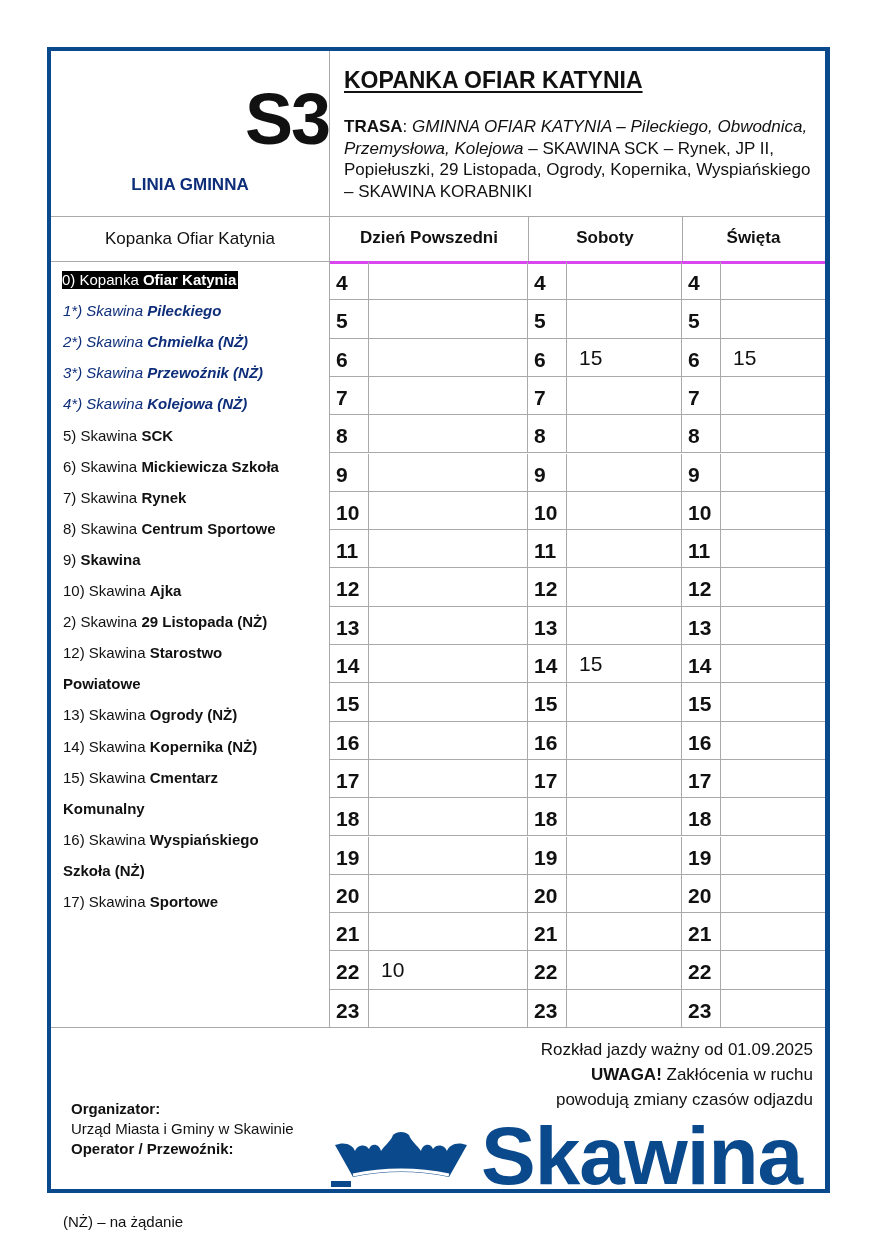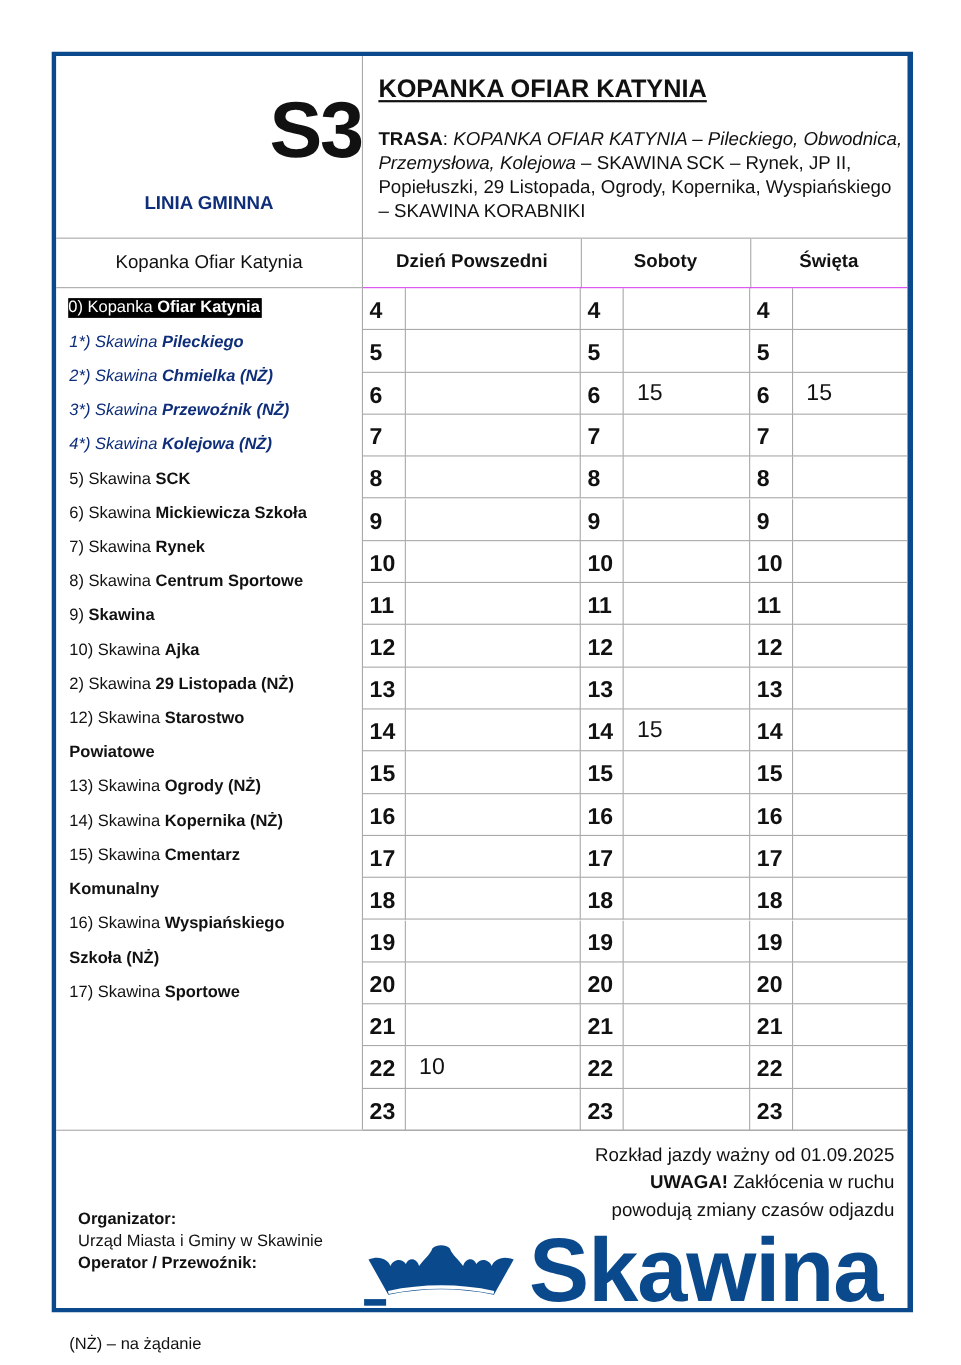--- a/index.html
+++ b/index.html
@@ -6,21 +6,21 @@
   body { width:874px; height:1241px; position:relative; font-family:"Liberation Sans", sans-serif; color:#111; overflow:hidden; }
   .frame { position:absolute; left:47px; top:47px; width:774px; height:1138px; border:4px solid #0a4a8c; box-sizing:content-box; border-right-width:5px; }
   .hdr-left { position:absolute; left:0; top:0; width:278px; height:165px; border-right:1px solid #a9a9a9; border-bottom:1px solid #a9a9a9; }
   .line-no { position:absolute; left:0; width:278px; top:20px; text-align:right; font-size:72px; font-weight:bold; letter-spacing:-2px; line-height:96px; }
   .line-type { position:absolute; left:0; width:278px; top:124px; text-align:center; font-size:17px; font-weight:bold; color:#0e2e7a; }
   .hdr-right { position:absolute; left:278px; top:0; width:496px; height:165px; border-bottom:1px solid #a9a9a9; }
   .dest { position:absolute; left:15px; top:16px; font-size:23px; font-weight:bold; text-decoration:underline; text-underline-offset:3px; }
   .route { position:absolute; left:15px; top:65px; width:480px; font-size:17px; line-height:21.5px; }
   .route .it { font-style:italic; }
   .col-stop-head { position:absolute; left:0; top:166px; width:278px; height:44px; border-right:1px solid #a9a9a9; border-bottom:1px solid #a9a9a9; text-align:center; line-height:44px; font-size:17px; }
-  .day-head { position:absolute; top:166px; height:44px; border-bottom:1px solid #d946ef; border-right:1px solid #a9a9a9; text-align:center; line-height:42px; font-size:17px; font-weight:bold; }
+  .day-head { position:absolute; top:166px; height:44px; border-bottom:3px solid #d946ef; border-right:1px solid #a9a9a9; text-align:center; line-height:42px; font-size:17px; font-weight:bold; }
   .stops { position:absolute; left:0; top:211px; width:278px; height:765px; border-right:1px solid #a9a9a9; }
   .stop { position:absolute; left:12px; font-size:15px; white-space:nowrap; line-height:18px; }
   .stop b { font-weight:bold; }
   .stop.hl { background:#000; color:#fff; padding:0 2px 0 0; left:11px; }
   .stop.blue { color:#0e2e7a; font-style:italic; }
   .stop.blue b { font-style:italic; }
   .nz { position:absolute; left:12px; top:951px; font-size:15px; }
   .cell { position:absolute; border-right:1px solid #a9a9a9; border-bottom:1px solid #a9a9a9; box-sizing:border-box; }
   .hour { font-weight:bold; font-size:21px; padding-left:6px; line-height:44px; }
   .mins { font-size:21px; line-height:38px; padding-left:12px; }
@@ -32,21 +32,21 @@
 </head>
 <body>
 
 <div class="frame">
   <div class="hdr-left">
     <div class="line-no">S3</div>
     <div class="line-type">LINIA GMINNA</div>
   </div>
   <div class="hdr-right">
     <div class="dest">KOPANKA OFIAR KATYNIA</div>
-    <div class="route"><b>TRASA</b><span>: </span><span class="it">KOPANKA OFIAR KATYNIA – Pileckiego, Obwodnica, Przemysłowa, Kolejowa</span><span> – SKAWINA SCK – Rynek, JP II, Popiełuszki, 29 Listopada, Ogrody, Kopernika, Wyspiańskiego – SKAWINA KORABNIKI</span></div>
+    <div class="route"><b>TRASA</b><span>: </span><span class="it">GMINNA OFIAR KATYNIA – Pileckiego, Obwodnica, Przemysłowa, Kolejowa</span><span> – SKAWINA SCK – Rynek, JP II, Popiełuszki, 29 Listopada, Ogrody, Kopernika, Wyspiańskiego – SKAWINA KORABNIKI</span></div>
   </div>
 
   <div class="col-stop-head">Kopanka Ofiar Katynia</div>
   <div class="day-head" style="left:279px;width:198px;">Dzień Powszedni</div>
   <div class="day-head" style="left:477px;width:154px;">Soboty</div>
   <div class="day-head" style="left:631px;width:143px;border-right:none;">Święta</div>
 
   <div class="stops" id="stops">
     <div class="nz">(NŻ) – na żądanie</div>
   <div class="stop hl" style="top: 9px;"><span>0) Kopanka </span><b>Ofiar Katynia</b></div>

